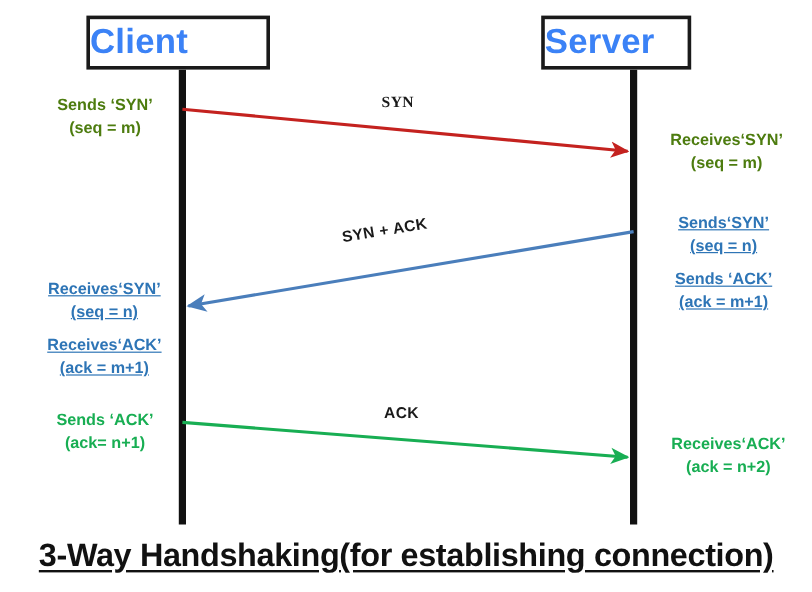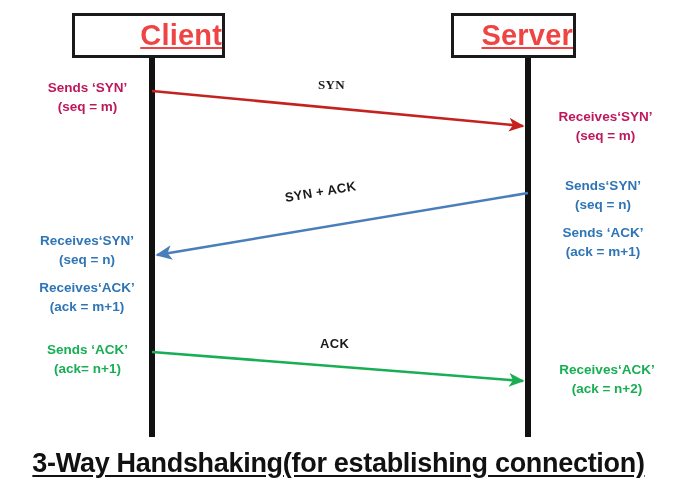--- a/index.html
+++ b/index.html
@@ -26,26 +26,25 @@
   }
 
   
   .node-box {
     position: absolute;
     box-sizing: border-box;
     border: 3px solid #1a1a1a;
     background: #ffffff;
     display: flex;
     align-items: center;
-    justify-content: flex-end;
+    justify-content: flex-start;
     font-weight: bold;
     font-size: 29px;
-    color: #ef4444;
+    color: #3b82f6;
     letter-spacing: 0.2px;
-    text-decoration: underline;
   }
   #client-box {
     left: 72px;
     top: 13px;
     width: 153px;
     height: 45px;
   }
   #server-box {
     left: 451px;
     top: 13px;
@@ -57,22 +56,22 @@
   .note {
     position: absolute;
     font-weight: bold;
     font-size: 13.5px;
     line-height: 1.42;
     text-align: center;
     white-space: nowrap;
   }
   .note .line { display: block; }
 
-  .note.red    { color: #be185d; }
-  .note.blue   { color: #2E75B6; }
+  .note.red    { color: #4d7c0f; }
+  .note.blue   { color: #2E75B6; text-decoration: underline; }
   .note.green  { color: #18AE53; }
 
   
   #note-client-syn-send   { left: 30px;  top: 78px;  width: 115px; }
   #note-server-syn-recv   { left: 543px; top: 107px; width: 125px; }
   #note-server-synack     { left: 538px; top: 176px; width: 130px; }
   #note-client-synack     { left: 22px;  top: 231px; width: 130px; }
   #note-client-ack-send   { left: 30px;  top: 340px; width: 115px; }
   #note-server-ack-recv   { left: 543px; top: 360px; width: 128px; }
 

